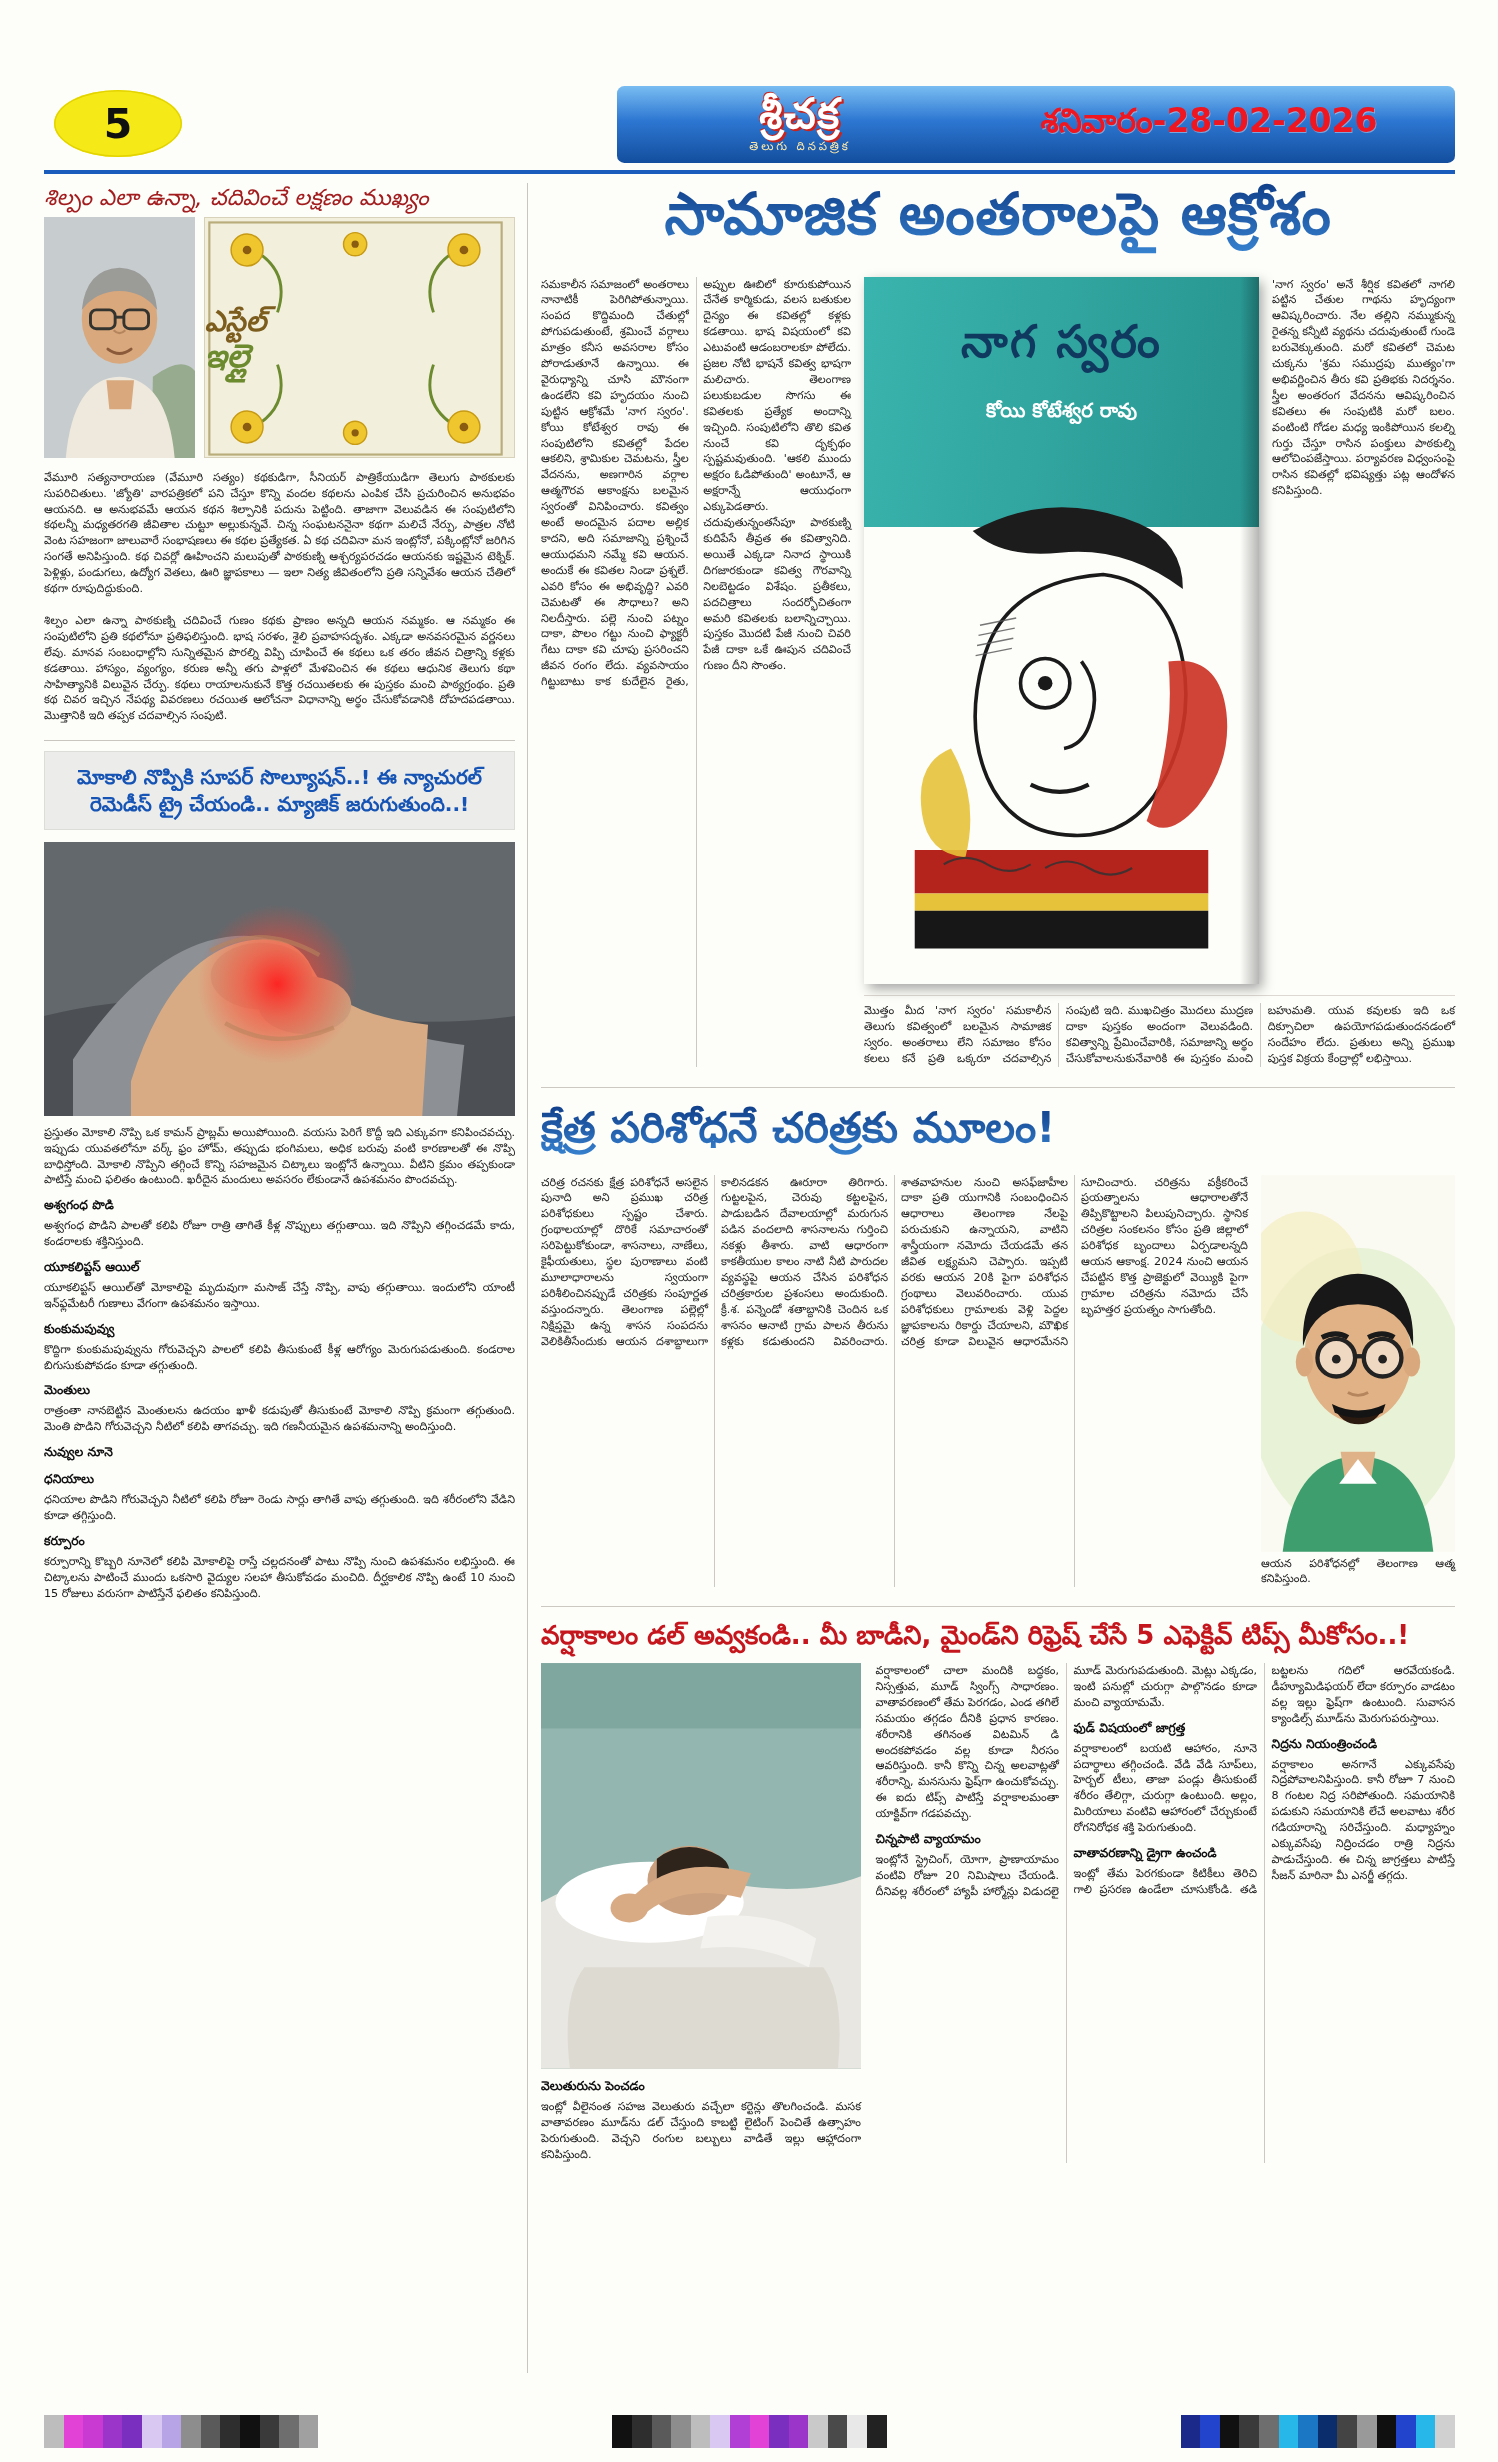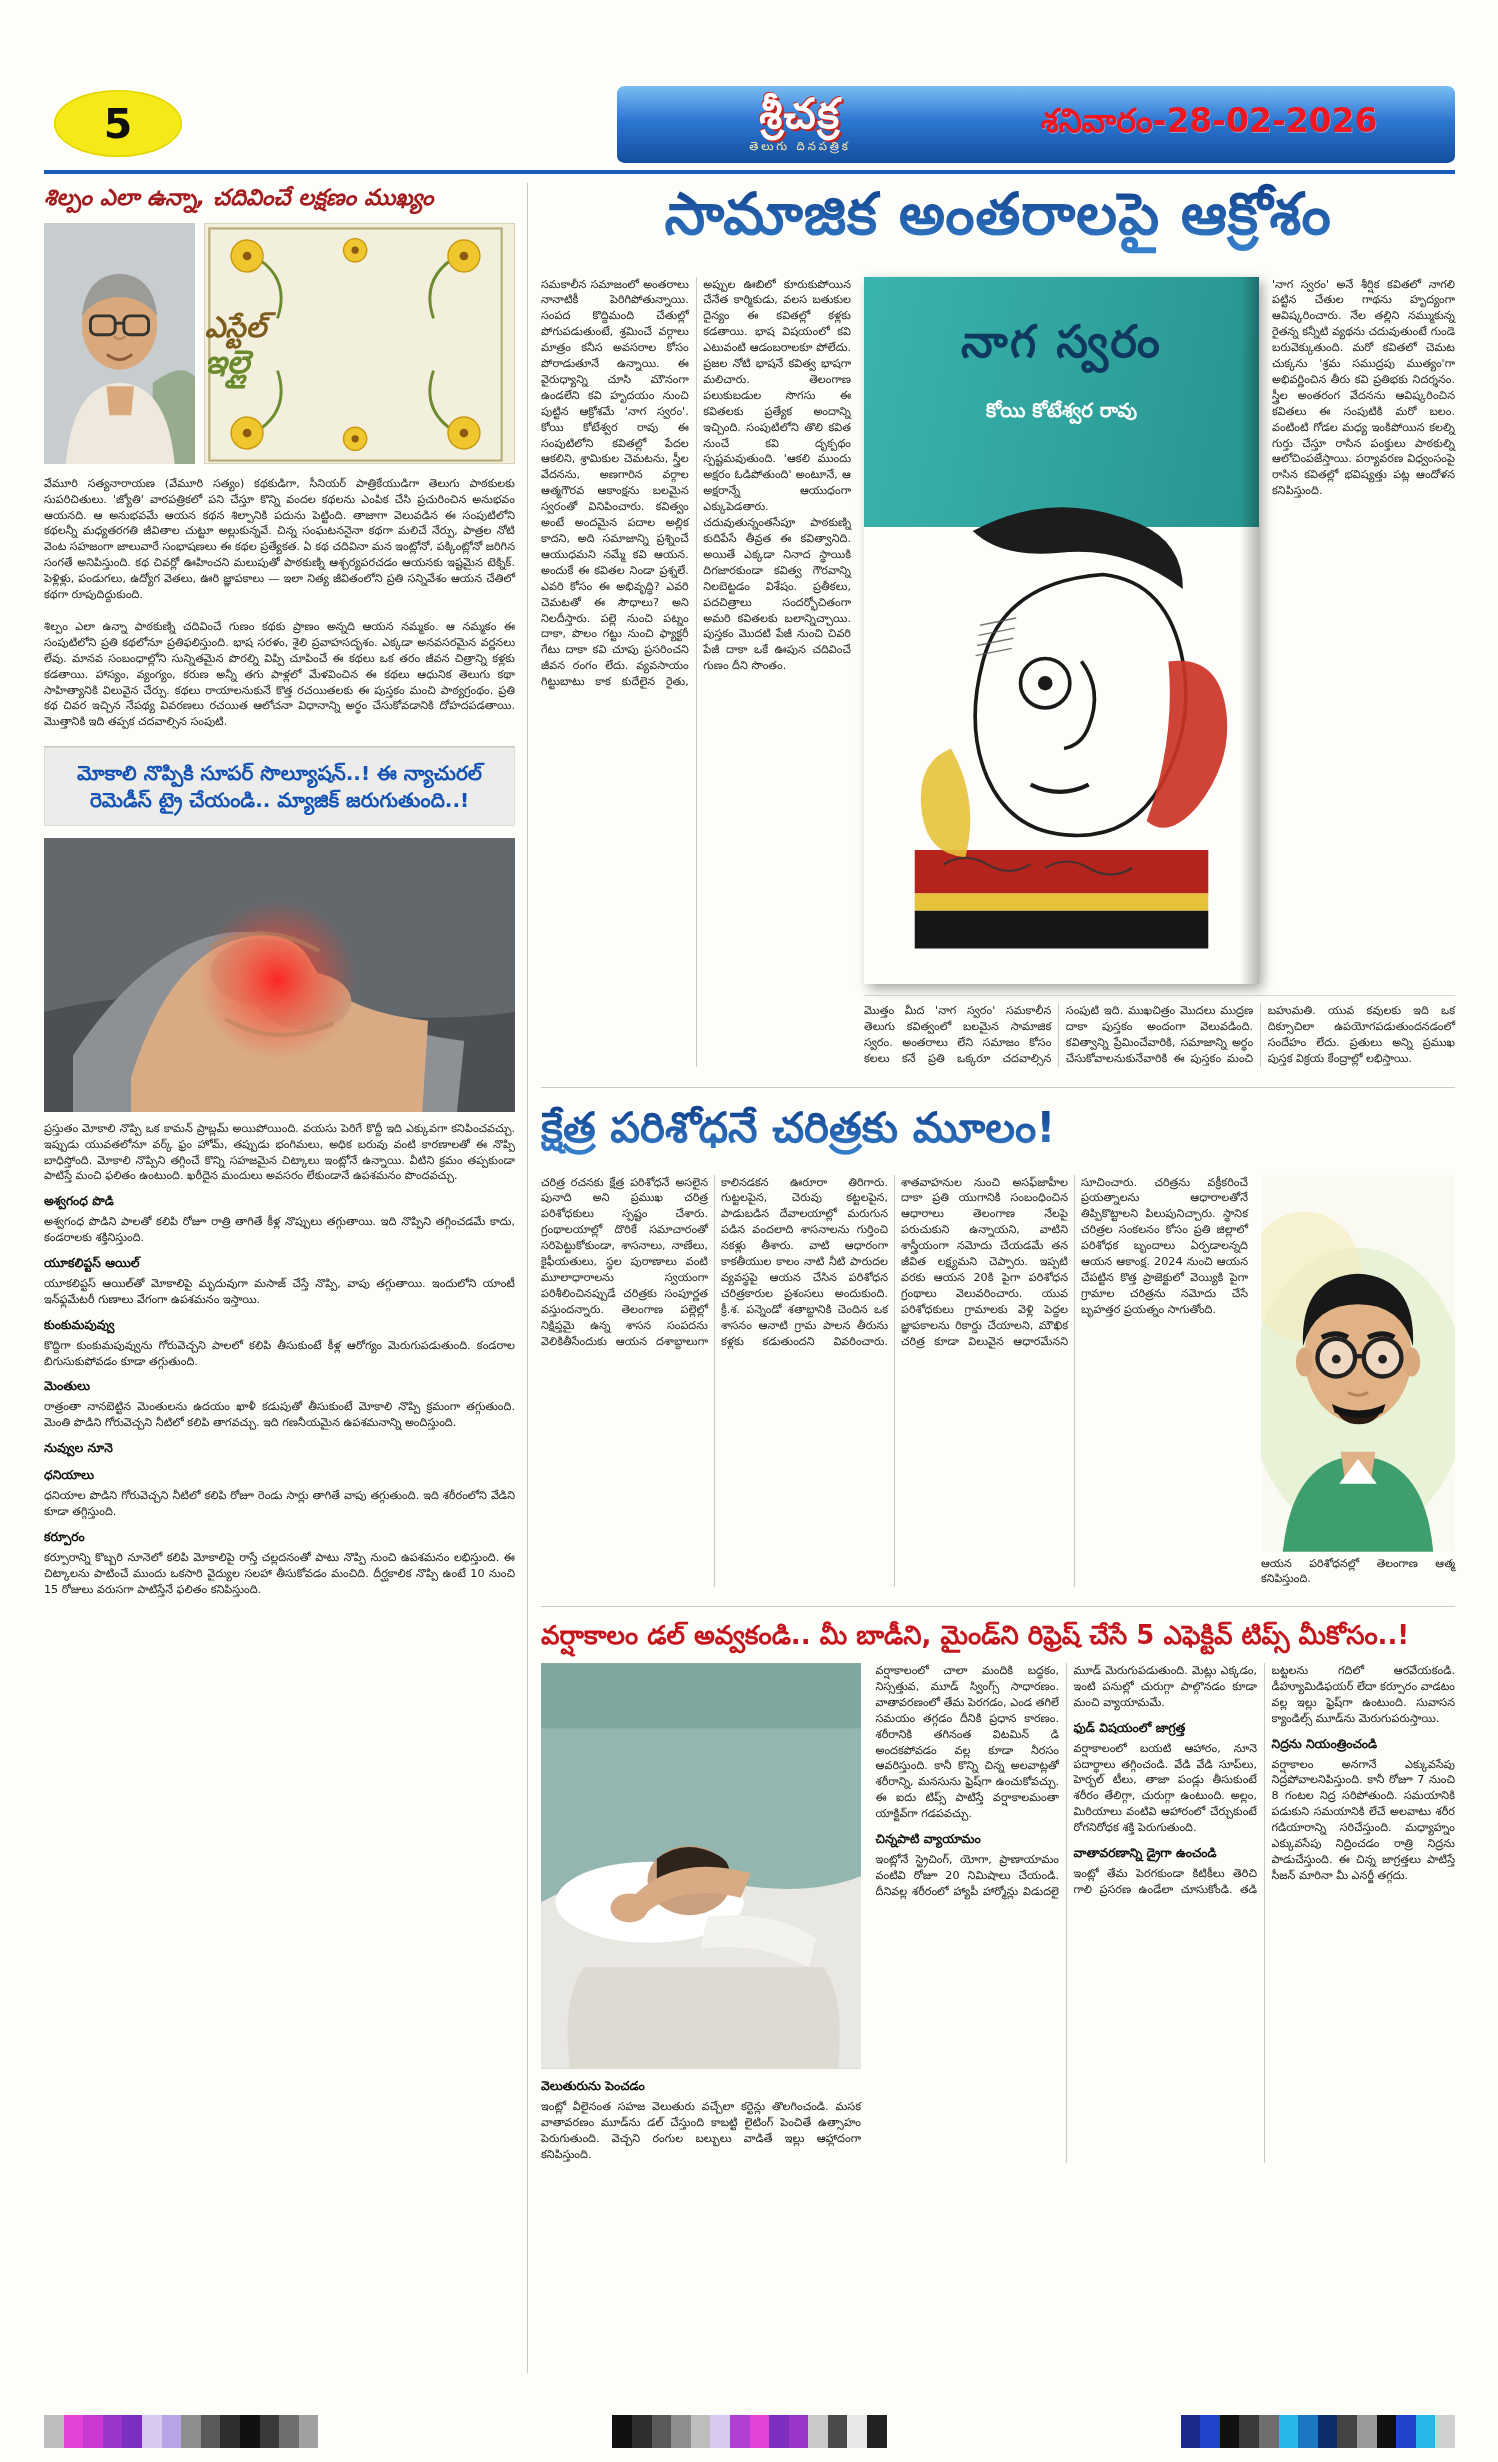--- a/index.html
+++ b/index.html
@@ -40,28 +40,28 @@
   .vdiv { position:absolute; left:527px; top:183px; height:2190px; width:0.7px; background:#c9c6bf; }
 
   
   .body-text { font-size:11.2px; line-height:1.42; text-align:justify; color:#1b1b1b; }
   .preline { white-space:pre-line; }
   .sec h4 { font-size:12.3px; font-weight:700; margin:10px 0 2.9px; color:#111; }
   .sec p  { font-size:11.2px; line-height:1.42; text-align:justify; margin:0; }
 
   
   .col-left { position:absolute; left:44px; top:183px; width:471px; }
-  .left-head { color:#a31d1f; font-size:22.5px; font-weight:700; line-height:1.25; margin-bottom:12px; font-style:italic; }
+  .left-head { color:#a31d1f; font-size:22.5px; font-weight:400; line-height:1.25; margin-bottom:6px; font-style:italic; }
   .left-figs { display:flex; gap:8.7px; height:241px; margin-bottom:11.6px; }
   .fig-man { width:151px; position:relative; overflow:hidden; background:linear-gradient(#d4d8da,#a9aeb2); }
   .fig-book { flex:1; position:relative; overflow:hidden; background:#f3efdd; border:0.7px solid #d8d2ba; }
   .fig-book .bk-title { position:absolute; top:87px; width:100%; text-align:left; font-size:29px; font-style:italic; color:#7c5d1e; font-weight:700; line-height:1.15; }
   .fig-book .bk-title .l2 { display:block; font-size:32px; color:#6c8a2e; }
 
-  .knee-wrap { margin-top:16px; border-top:0.7px solid #c9c6bf; }
+  .knee-wrap { margin-top:16px; border-top:0.7px solid #c9c6bf; padding-top:10px; }
   .knee-head {
     background:#ececea; border:0.7px solid #dcdcd8; padding:11.6px 14.5px; text-align:center;
     color:#1553b4; font-weight:800; font-size:20px; line-height:1.35;
   }
   .knee-img { height:274px; margin:11.6px 0 8.7px; position:relative; overflow:hidden; background:linear-gradient(135deg,#74797d,#4a4e52); }
 
   
   .area-right { position:absolute; left:541px; top:180px; width:914px; }
   .social-head {
     font-size:58px; font-weight:800; text-align:center; letter-spacing:0.7px;

